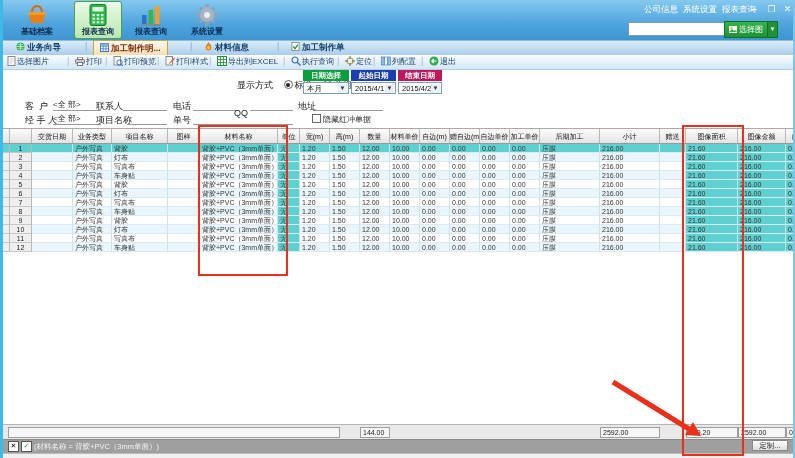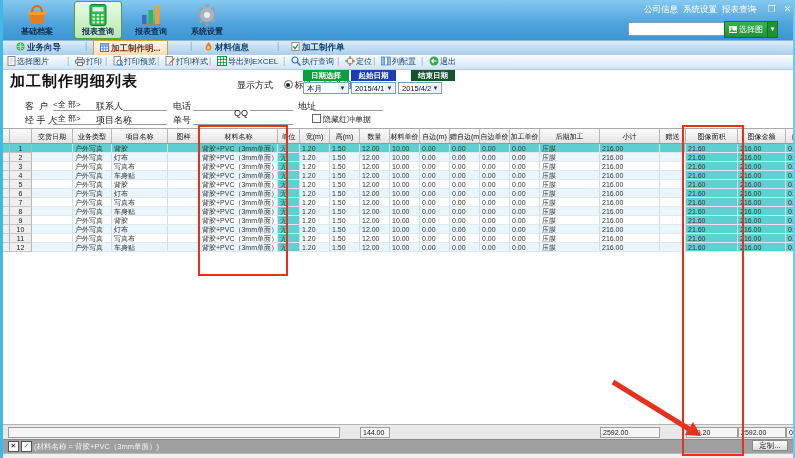--- a/index.html
+++ b/index.html
@@ -225,32 +225,31 @@
             <rect x="3.7" y="1" width="2.6" height="8" fill="#fff" stroke="#2e6fd0" stroke-width=".6"></rect>
             <rect x="6.9" y="1" width="2.6" height="8" fill="#9fc2e8" stroke="#2e6fd0" stroke-width=".6"></rect>
           </svg></span><span>列配置</span></div>
       <span class="tsep" style="left: 421px; top: 56px;">|</span>
       <div class="tbtn" style="left: 426px; top: 55px;"><span class="tico"><svg width="10" height="10" viewBox="0 0 10 10">
             <circle cx="5" cy="5" r="4.5" fill="#2fae4a"></circle>
             <path d="M7.5 5H3M4.8 3l-2 2 2 2" stroke="#fff" stroke-width="1.2" fill="none"></path>
           </svg></span><span>退出</span></div>
     </div>
 
-  <div class="abs pagetitle">加工制作明细列表</div>
   <div class="abs dispmode">
     <span>显示方式</span>
     <span class="radio sel"></span><span>标准</span>
     <span class="radio"></span><span>分组</span>
   </div>
   <div id="datepanel">
       <div class="datehead" style="left: 303px; width: 46px; background: rgb(11, 158, 60);">日期选择</div>
       <div class="dateval" style="left: 303px; width: 46px;">本月<span class="dd">▼</span></div>
       <div class="datehead" style="left: 351px; width: 45px; background: rgb(28, 63, 176);">起始日期</div>
       <div class="dateval" style="left: 351px; width: 45px;">2015/4/1<span class="dd">▼</span></div>
-      <div class="datehead" style="left: 398px; width: 44px; background: #14532d; margin-left: 13px;">结束日期</div>
+      <div class="datehead" style="left: 398px; width: 44px; background: #be185d;">结束日期</div>
       <div class="dateval" style="left: 398px; width: 44px;">2015/4/26<span class="dd">▼</span></div>
     </div>
 
   <div id="filterform">
       <span class="flabel" style="left: 25px; top: 100px;">客  户</span>
       <span class="ffield" style="left: 53px; top: 99px; width: 48px;">&lt;全 部&gt;</span>
       <span class="flabel" style="left: 96px; top: 100px;">联系人</span>
       <span class="ffield" style="left: 123px; top: 99px; width: 44px;"></span>
       <span class="flabel" style="left: 173px; top: 100px;">电话</span>
       <span class="ffield" style="left: 193px; top: 99px; width: 45px;"></span>

